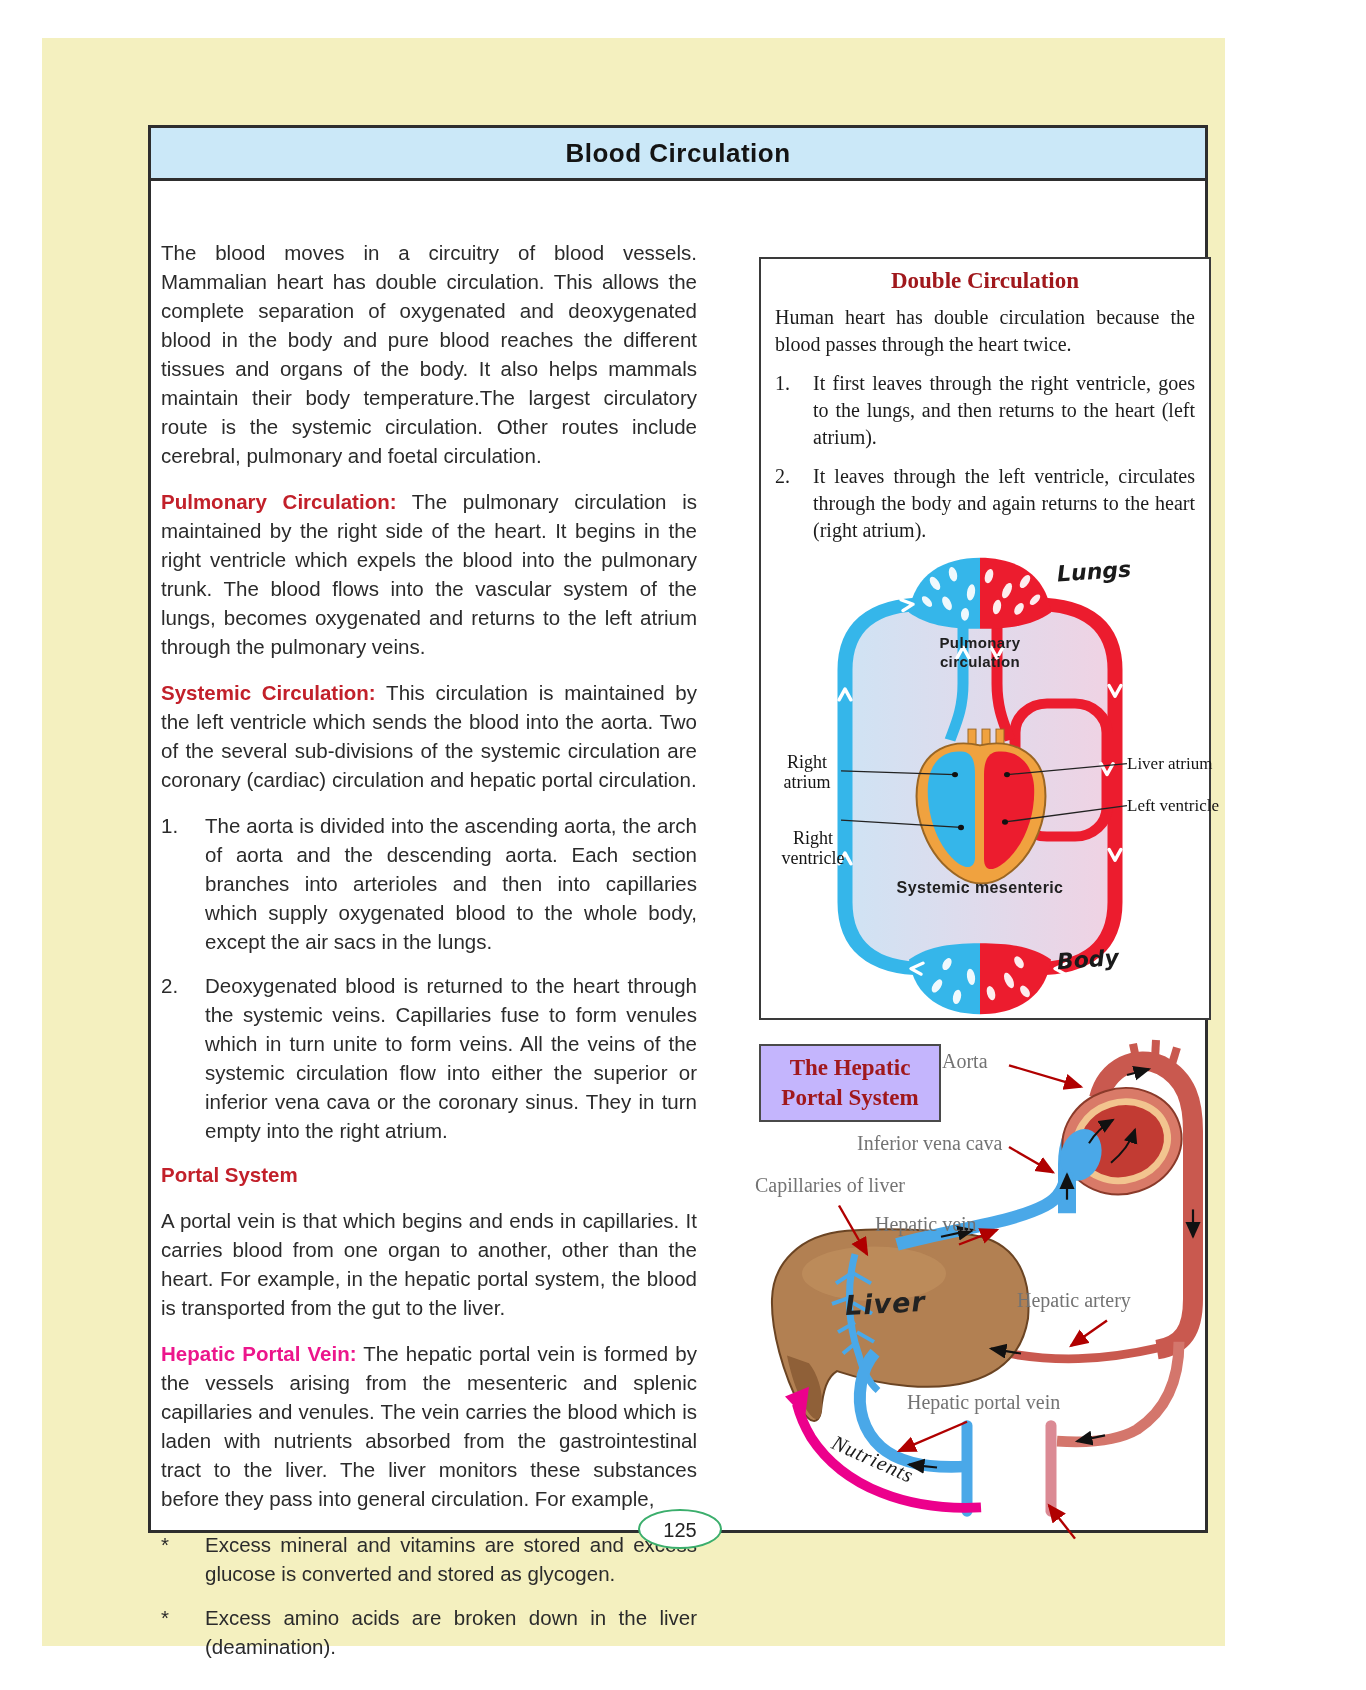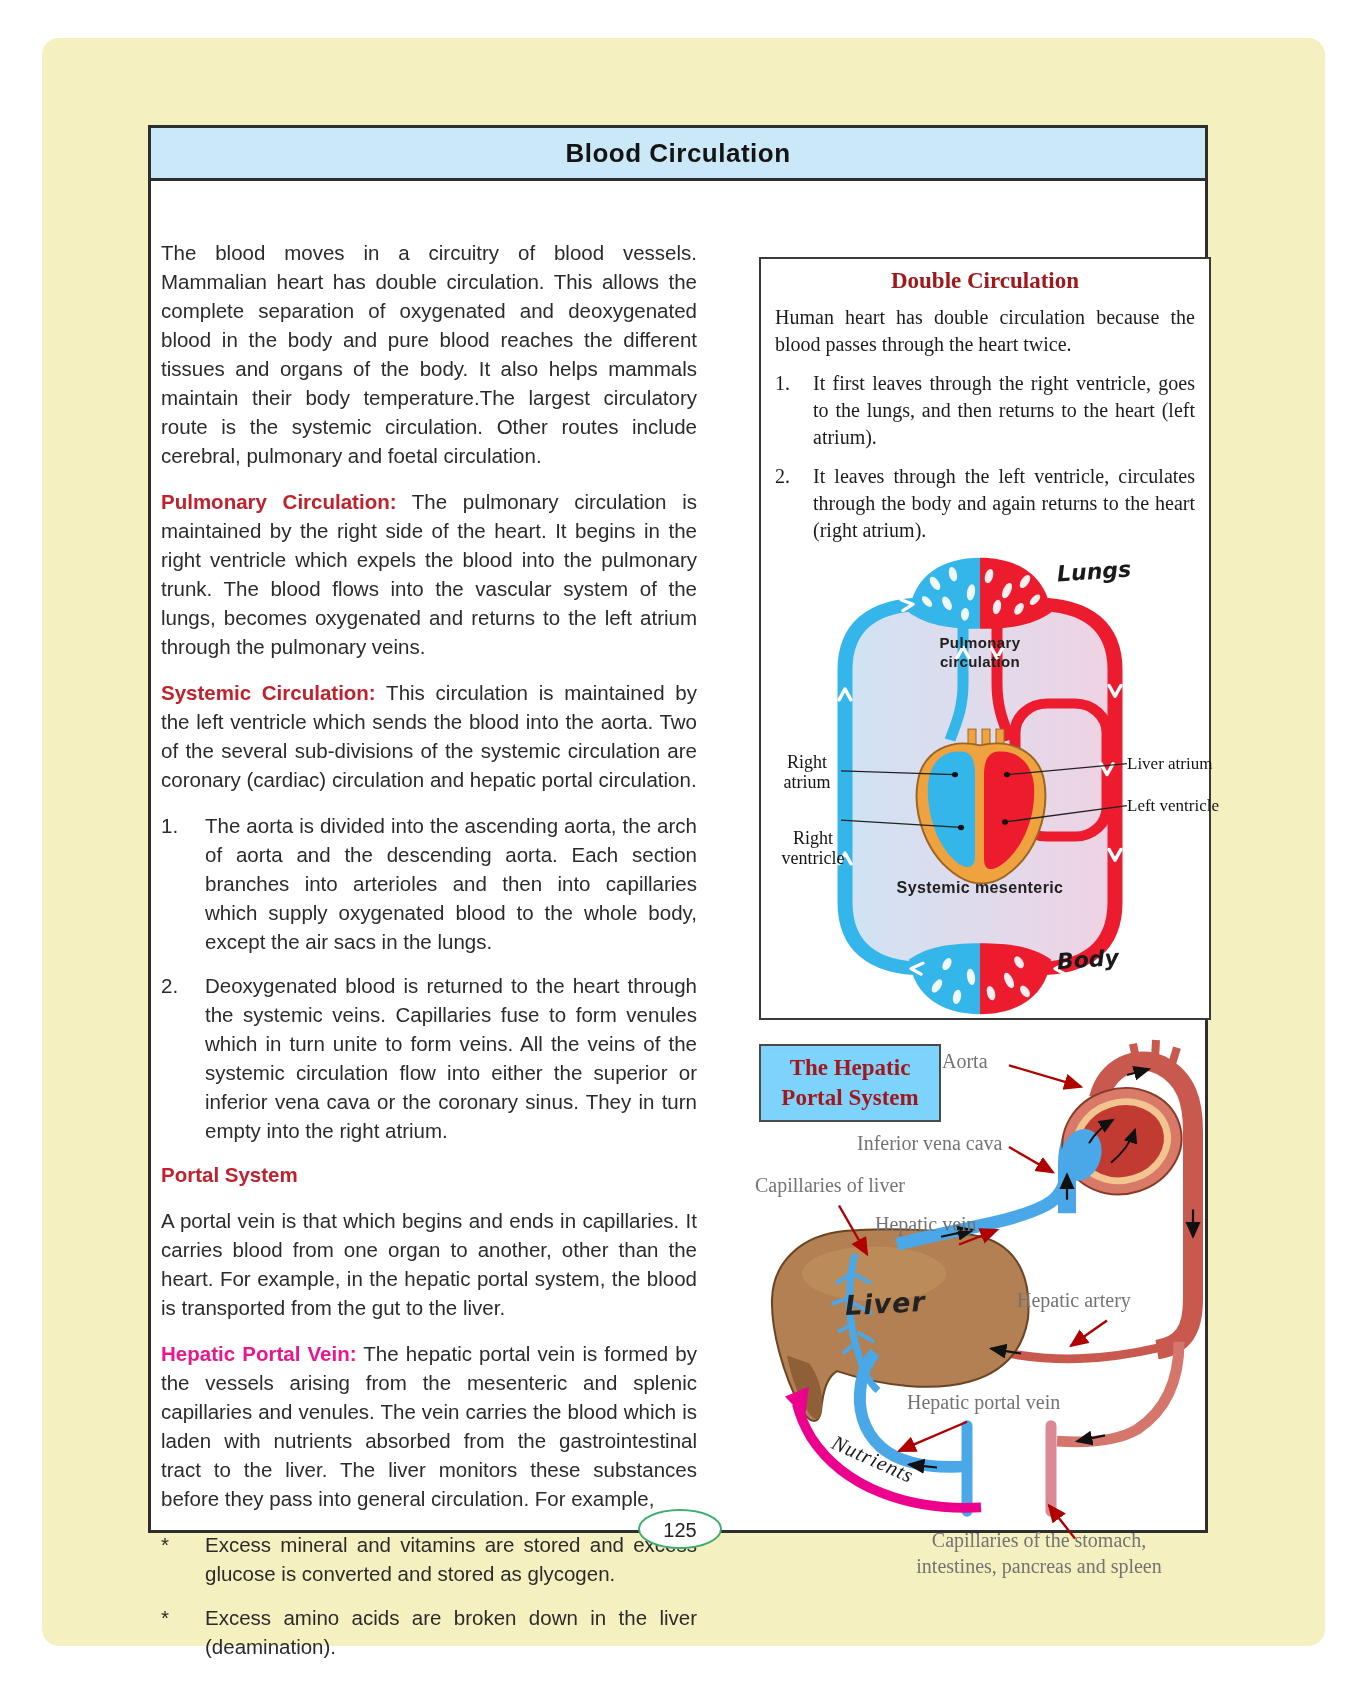--- a/index.html
+++ b/index.html
@@ -1,23 +1,22 @@
 <!DOCTYPE html>
 <html style="--page_bg: #F4F0BF; --titlebar_bg: #CBE8F8; --border_dark: #2E2E2E; --heading_red: #C2202A; --serif_red: #A0181C; --magenta: #EC168C; --vessel_blue: #35B6EA; --vessel_red: #EC1C2E; --heart_orange: #F0A23F; --liver_brown: #B28052; --arrow_pink: #EC008C; --oval_green: #3BAE6C; --label_arrow_red: #B00000;"><head>
 <meta charset="utf-8">
 <style>
   html,body{margin:0;padding:0;}
   body{
     width:1366px;height:1690px;position:relative;background:#ffffff;
     font-family:"Liberation Sans",sans-serif;color:#262626;
   }
   .page{
-    position:absolute;left:42px;top:38px;width:1283px;height:1608px;
+    position:absolute;left:42px;top:38px;width:1183px;height:1608px;
     background:var(--page_bg,#F4F0BF);
-    border-radius:17px;
   }
   .main-box{
     position:absolute;left:106px;top:87px;width:1060px;height:1408px;
     background:#ffffff;border:3px solid var(--border_dark,#2E2E2E);box-sizing:border-box;
   }
   .title-bar{
     height:50px;background:var(--titlebar_bg,#CBE8F8);
     border-bottom:3px solid var(--border_dark,#2E2E2E);
     display:flex;align-items:center;justify-content:center;
   }
@@ -57,21 +56,21 @@
   .dlabel{position:absolute;font-family:"Liberation Serif",serif;font-size:18px;color:#141414;line-height:1.12;}
   .hand{
     font-family:"DejaVu Sans",sans-serif;font-weight:bold;font-style:italic;
     font-size:22px;color:#1a1a1a;transform:rotate(-4deg);
   }
   .boldlab{font-family:"Liberation Sans",sans-serif;font-weight:bold;font-size:15px;color:#202020;text-align:center;letter-spacing:.4px;line-height:1.25;}
   .hepatic-wrap{position:relative;width:452px;height:560px;margin-top:18px;}
   .hepatic-wrap svg{position:absolute;left:0;top:0;}
   .hep-box{
     position:absolute;left:0;top:6px;width:182px;box-sizing:border-box;
-    background:#7dd3fc;border:2px solid #4a4a4a;padding:7px 2px;
+    background:#c4b5fd;border:2px solid #4a4a4a;padding:7px 2px;
     text-align:center;font-family:"Liberation Serif",serif;font-weight:bold;
     font-size:23px;line-height:1.3;color:var(--serif_red,#A0181C);
   }
   .hlabel{position:absolute;font-family:"Liberation Serif",serif;font-size:20px;color:#737373;white-space:nowrap;}
   .liver-hand{
     position:absolute;font-family:"DejaVu Sans",sans-serif;font-weight:bold;font-style:italic;
     font-size:27px;color:#222;transform:rotate(-3deg);letter-spacing:1px;
   }
   .nutrients{
     position:absolute;font-family:"Liberation Serif",serif;font-style:italic;
@@ -338,24 +337,20 @@
             <div>Portal System</div>
           </div>
           <div class="hlabel" style="left:183px;top:12px;">Aorta</div>
           <div class="hlabel" style="left:98px;top:94px;">Inferior vena cava</div>
           <div class="hlabel" style="left:-4px;top:136px;">Capillaries of liver</div>
           <div class="hlabel" style="left:116px;top:175px;">Hepatic vein</div>
           <div class="liver-hand" style="left:86px;top:250px;">Liver</div>
           <div class="hlabel" style="left:258px;top:251px;">Hepatic artery</div>
           <div class="hlabel" style="left:148px;top:353px;">Hepatic portal vein</div>
           <div class="nutrients" style="left:70px;top:409px;">Nutrients</div>
-          <div class="hlabel cap-stomach" style="left:135px;top:489px;width:290px;">
-            <div>Capillaries of the stomach,</div>
-            <div>intestines, pancreas and spleen</div>
-          </div>
         </div>
 
       </div>
     </div>
   </div>
 
   <div class="page-num">125</div>
 </div>
 
 </body></html>

